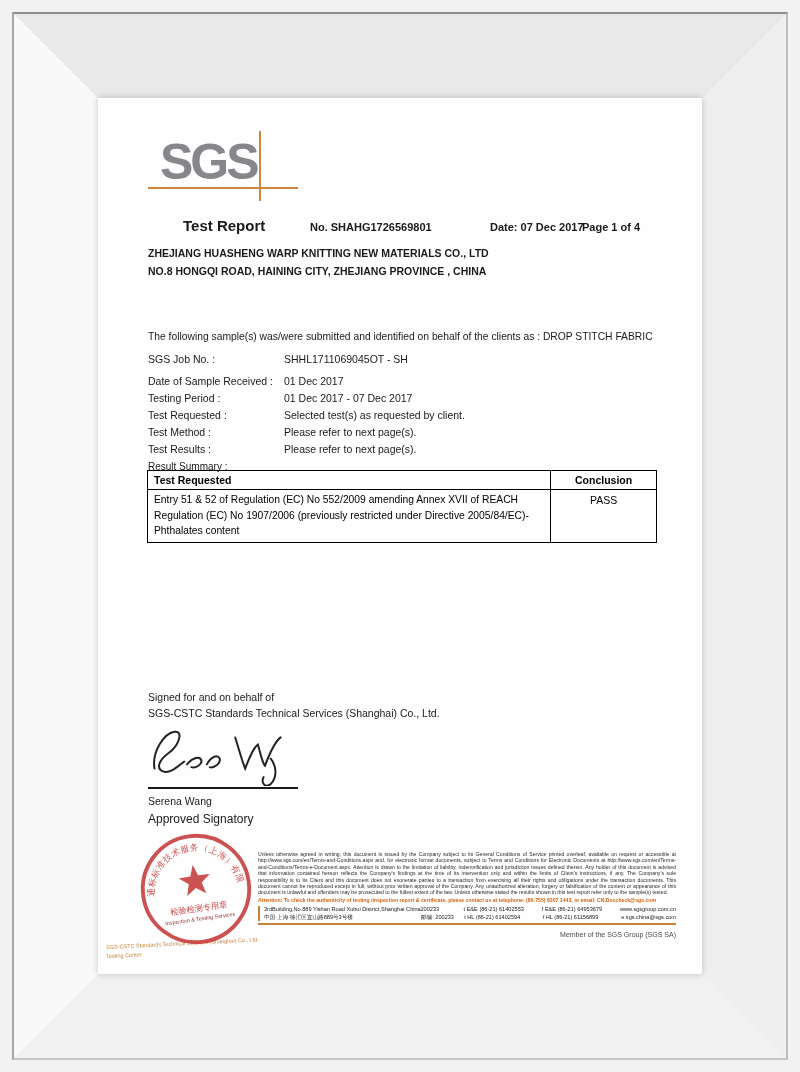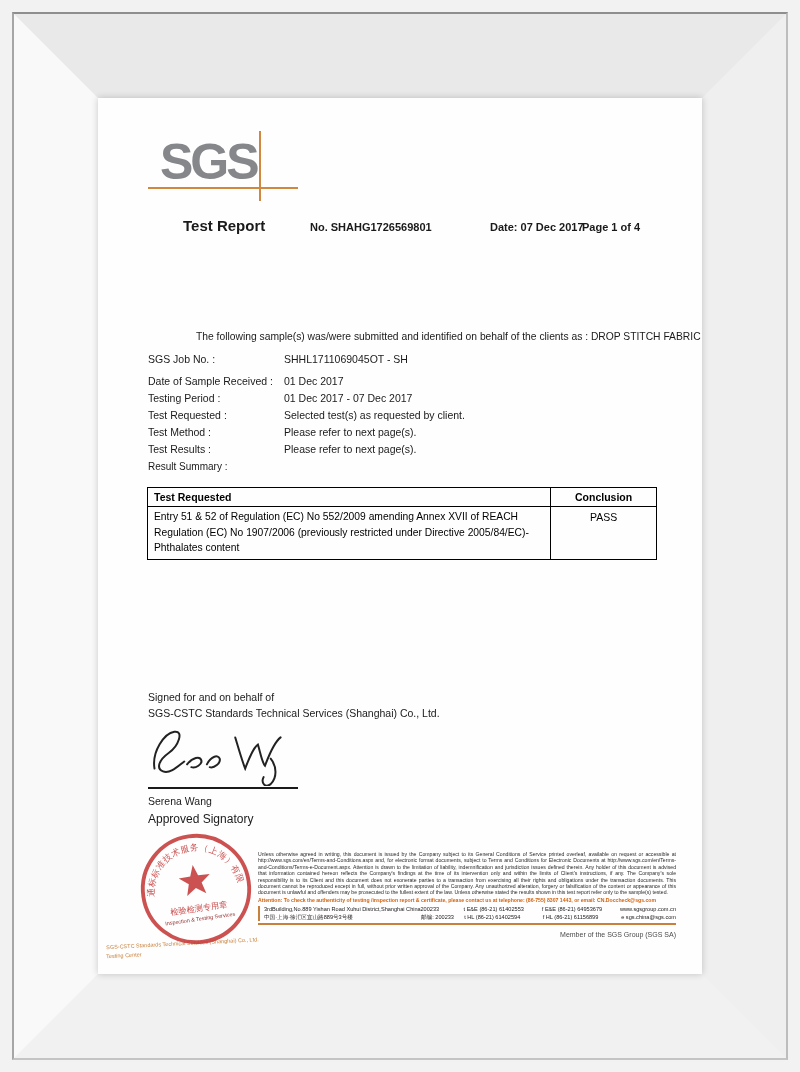--- a/index.html
+++ b/index.html
@@ -26,28 +26,28 @@
 
   
   .doc-title { left:50px; top:119px; font-size:15px; font-weight:bold;margin-left:35px; }
   .report-no { left:212px; top:123px; font-size:11px; font-weight:bold; }
   .report-date { left:392px; top:123px; font-size:11px; font-weight:bold; }
   .report-page { left:484px; top:123px; font-size:11px; font-weight:bold;text-align:center; }
 
   .client-name { left:50px; top:149px; font-size:10.5px; font-weight:bold; }
   .client-addr { left:50px; top:167px; font-size:10.5px; font-weight:bold; }
 
-  .intro-line { left:50px; top:233px; font-size:10.3px; white-space:nowrap;margin-left:48px; }
+  .intro-line { left:50px; top:233px; font-size:10.3px; white-space:nowrap; }
 
   .detail-row { left:50px; font-size:10.5px; white-space:nowrap; }
   .detail-row .lbl { display:inline-block; width:136px; }
   .result-summary { left:50px; top:363px; font-size:10px; }
 
   
-  .summary-table { left:49px; top:372px; width:510px; border-collapse:collapse;margin-top:17px; }
+  .summary-table { left:49px; top:372px; width:510px; border-collapse:collapse; }
   .summary-table th, .summary-table td { border:1.5px solid #000; }
   .summary-table th { font-size:10.5px; font-weight:bold; height:19px; }
   .th-test { text-align:left; padding-left:6px; width:404px; }
   .th-concl { text-align:center; width:106px; }
   .td-test { font-size:10.3px; line-height:15.5px; padding:2px 10px 3px 6px; }
   .td-concl { font-size:10.5px; text-align:center; vertical-align:top; padding-top:4px; }
 
   
   .sign-line1 { left:50px; top:593px; font-size:10.5px; }
   .sign-line2 { left:50px; top:609px; font-size:10.5px; }
@@ -86,20 +86,22 @@
 
       <div class="abs sgs-logo-text">SGS</div>
       <div class="abs logo-hline"></div>
       <div class="abs logo-vline"></div>
 
       <div class="abs t doc-title">Test Report</div>
       <div class="abs t report-no">No. SHAHG1726569801</div>
       <div class="abs t report-date">Date: 07 Dec 2017</div>
       <div class="abs t report-page">Page 1 of 4</div>
 
+      <div class="abs t client-name">ZHEJIANG HUASHENG WARP KNITTING NEW MATERIALS CO., LTD</div>
+      <div class="abs t client-addr">NO.8 HONGQI ROAD, HAINING CITY, ZHEJIANG PROVINCE , CHINA</div>
 
       <div class="abs t intro-line">The following sample(s) was/were submitted and identified on behalf of the clients as : DROP STITCH FABRIC</div>
 
       <div class="abs t detail-row" style="top:255px">
         <span class="lbl">SGS Job No. :</span><span>SHHL1711069045OT - SH</span>
       </div>
       <div class="abs t detail-row" style="top:277px">
         <span class="lbl">Date of Sample Received :</span><span>01 Dec 2017</span>
       </div>
       <div class="abs t detail-row" style="top:294px">

